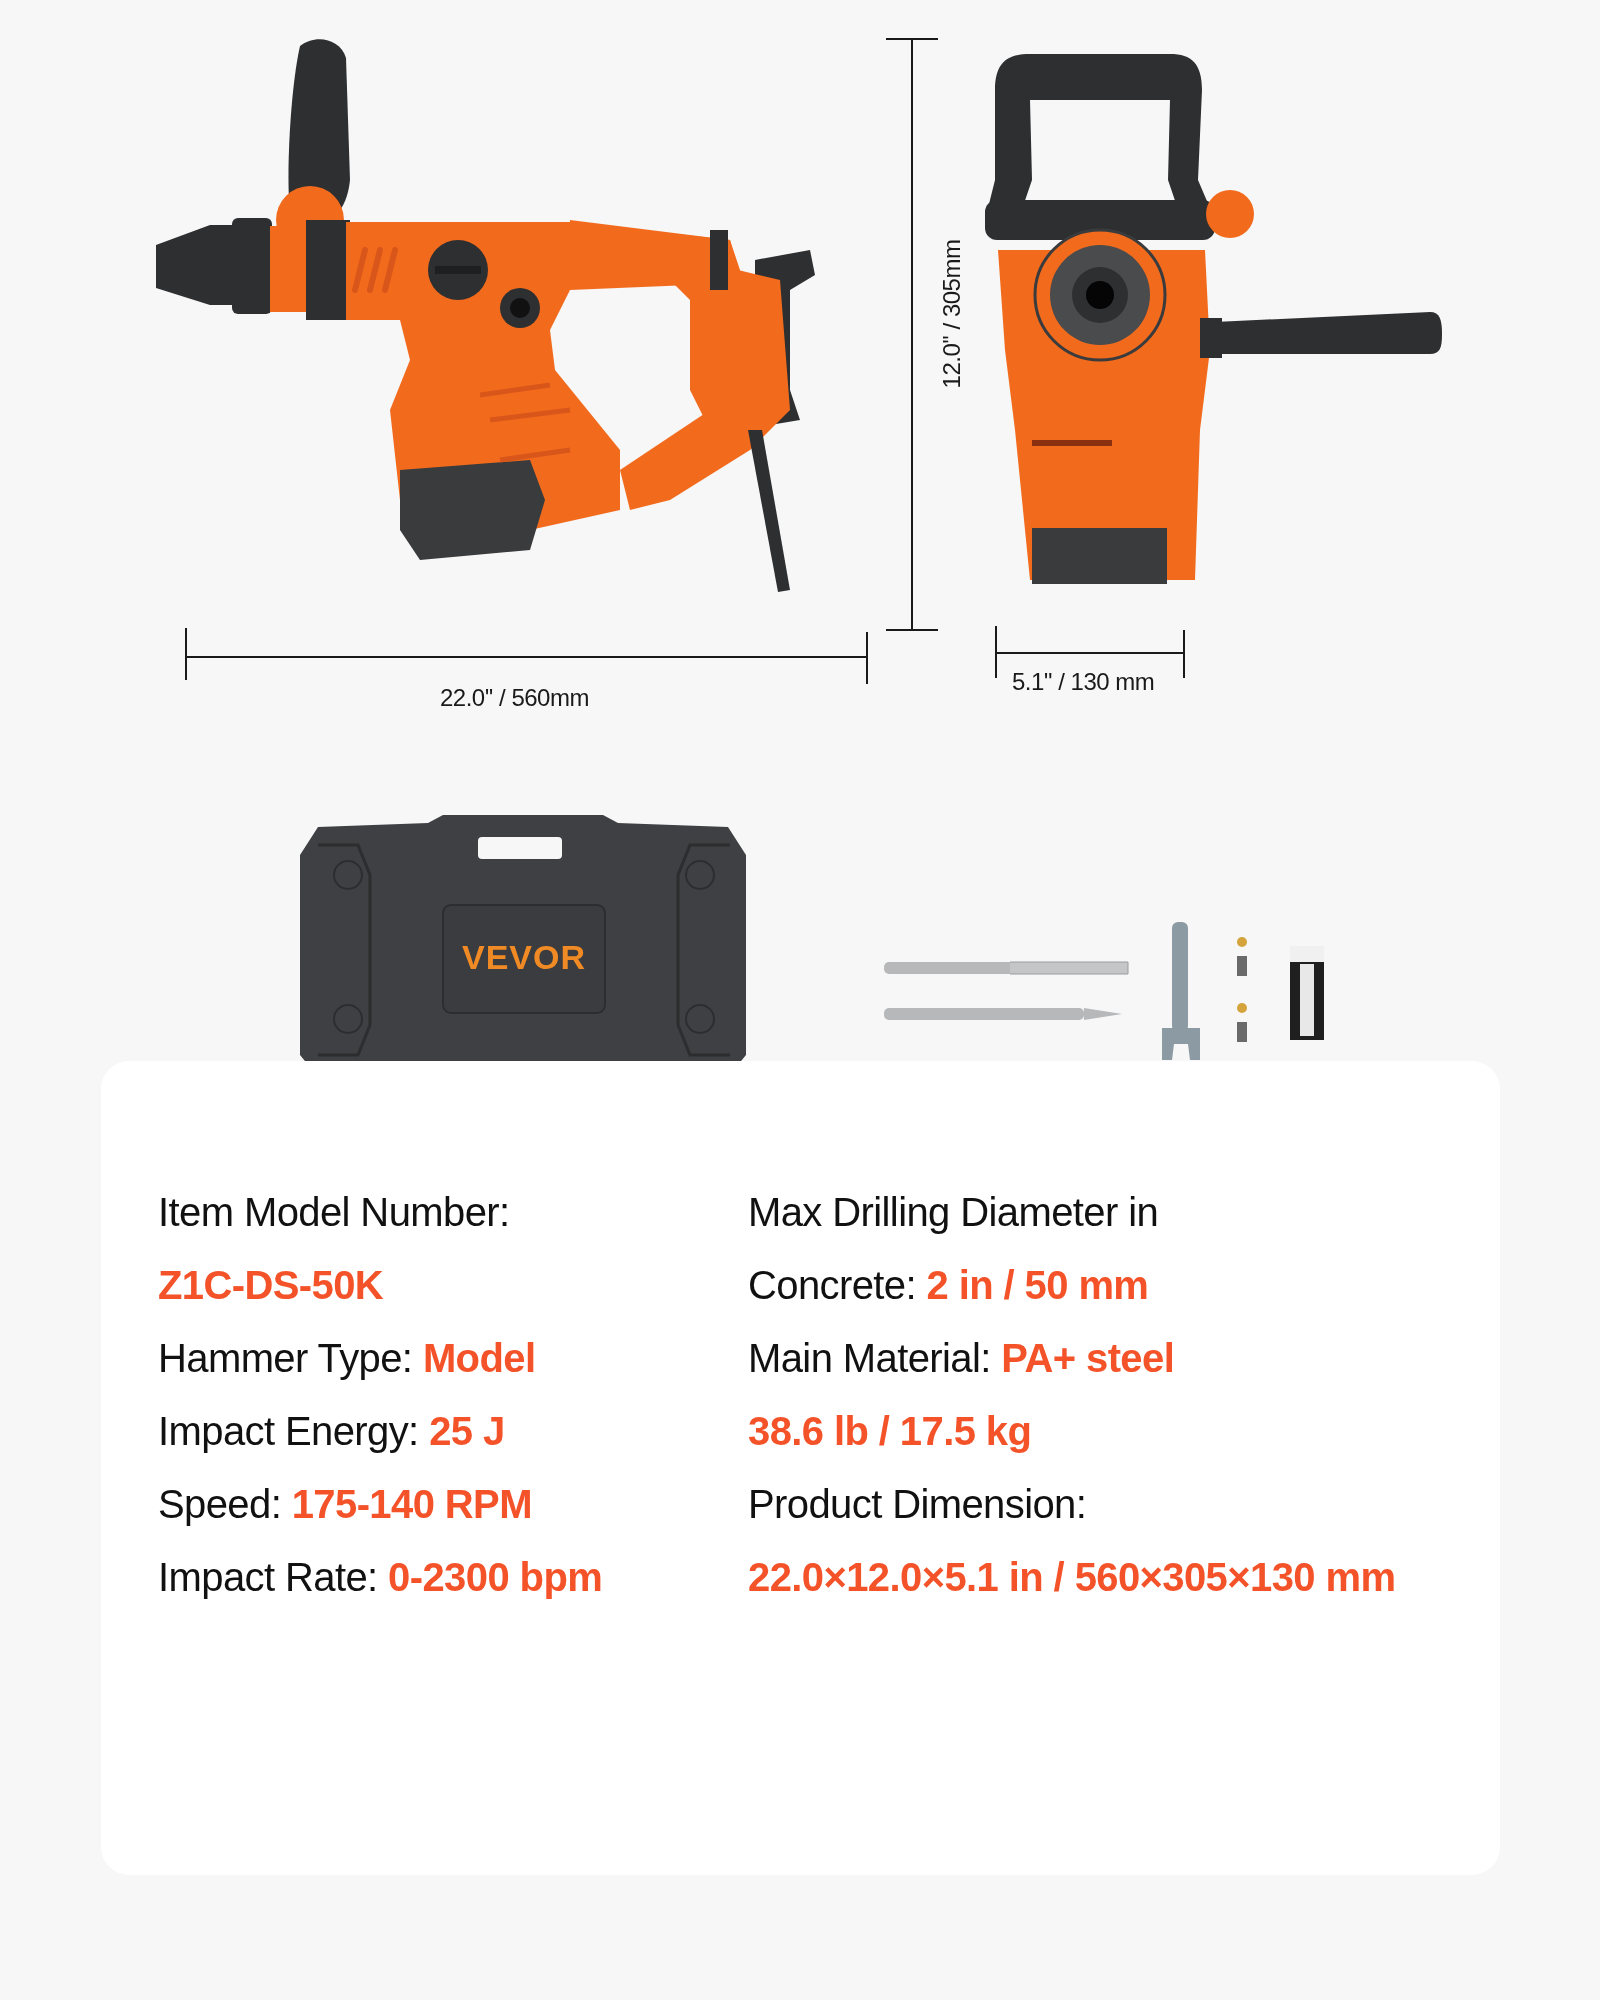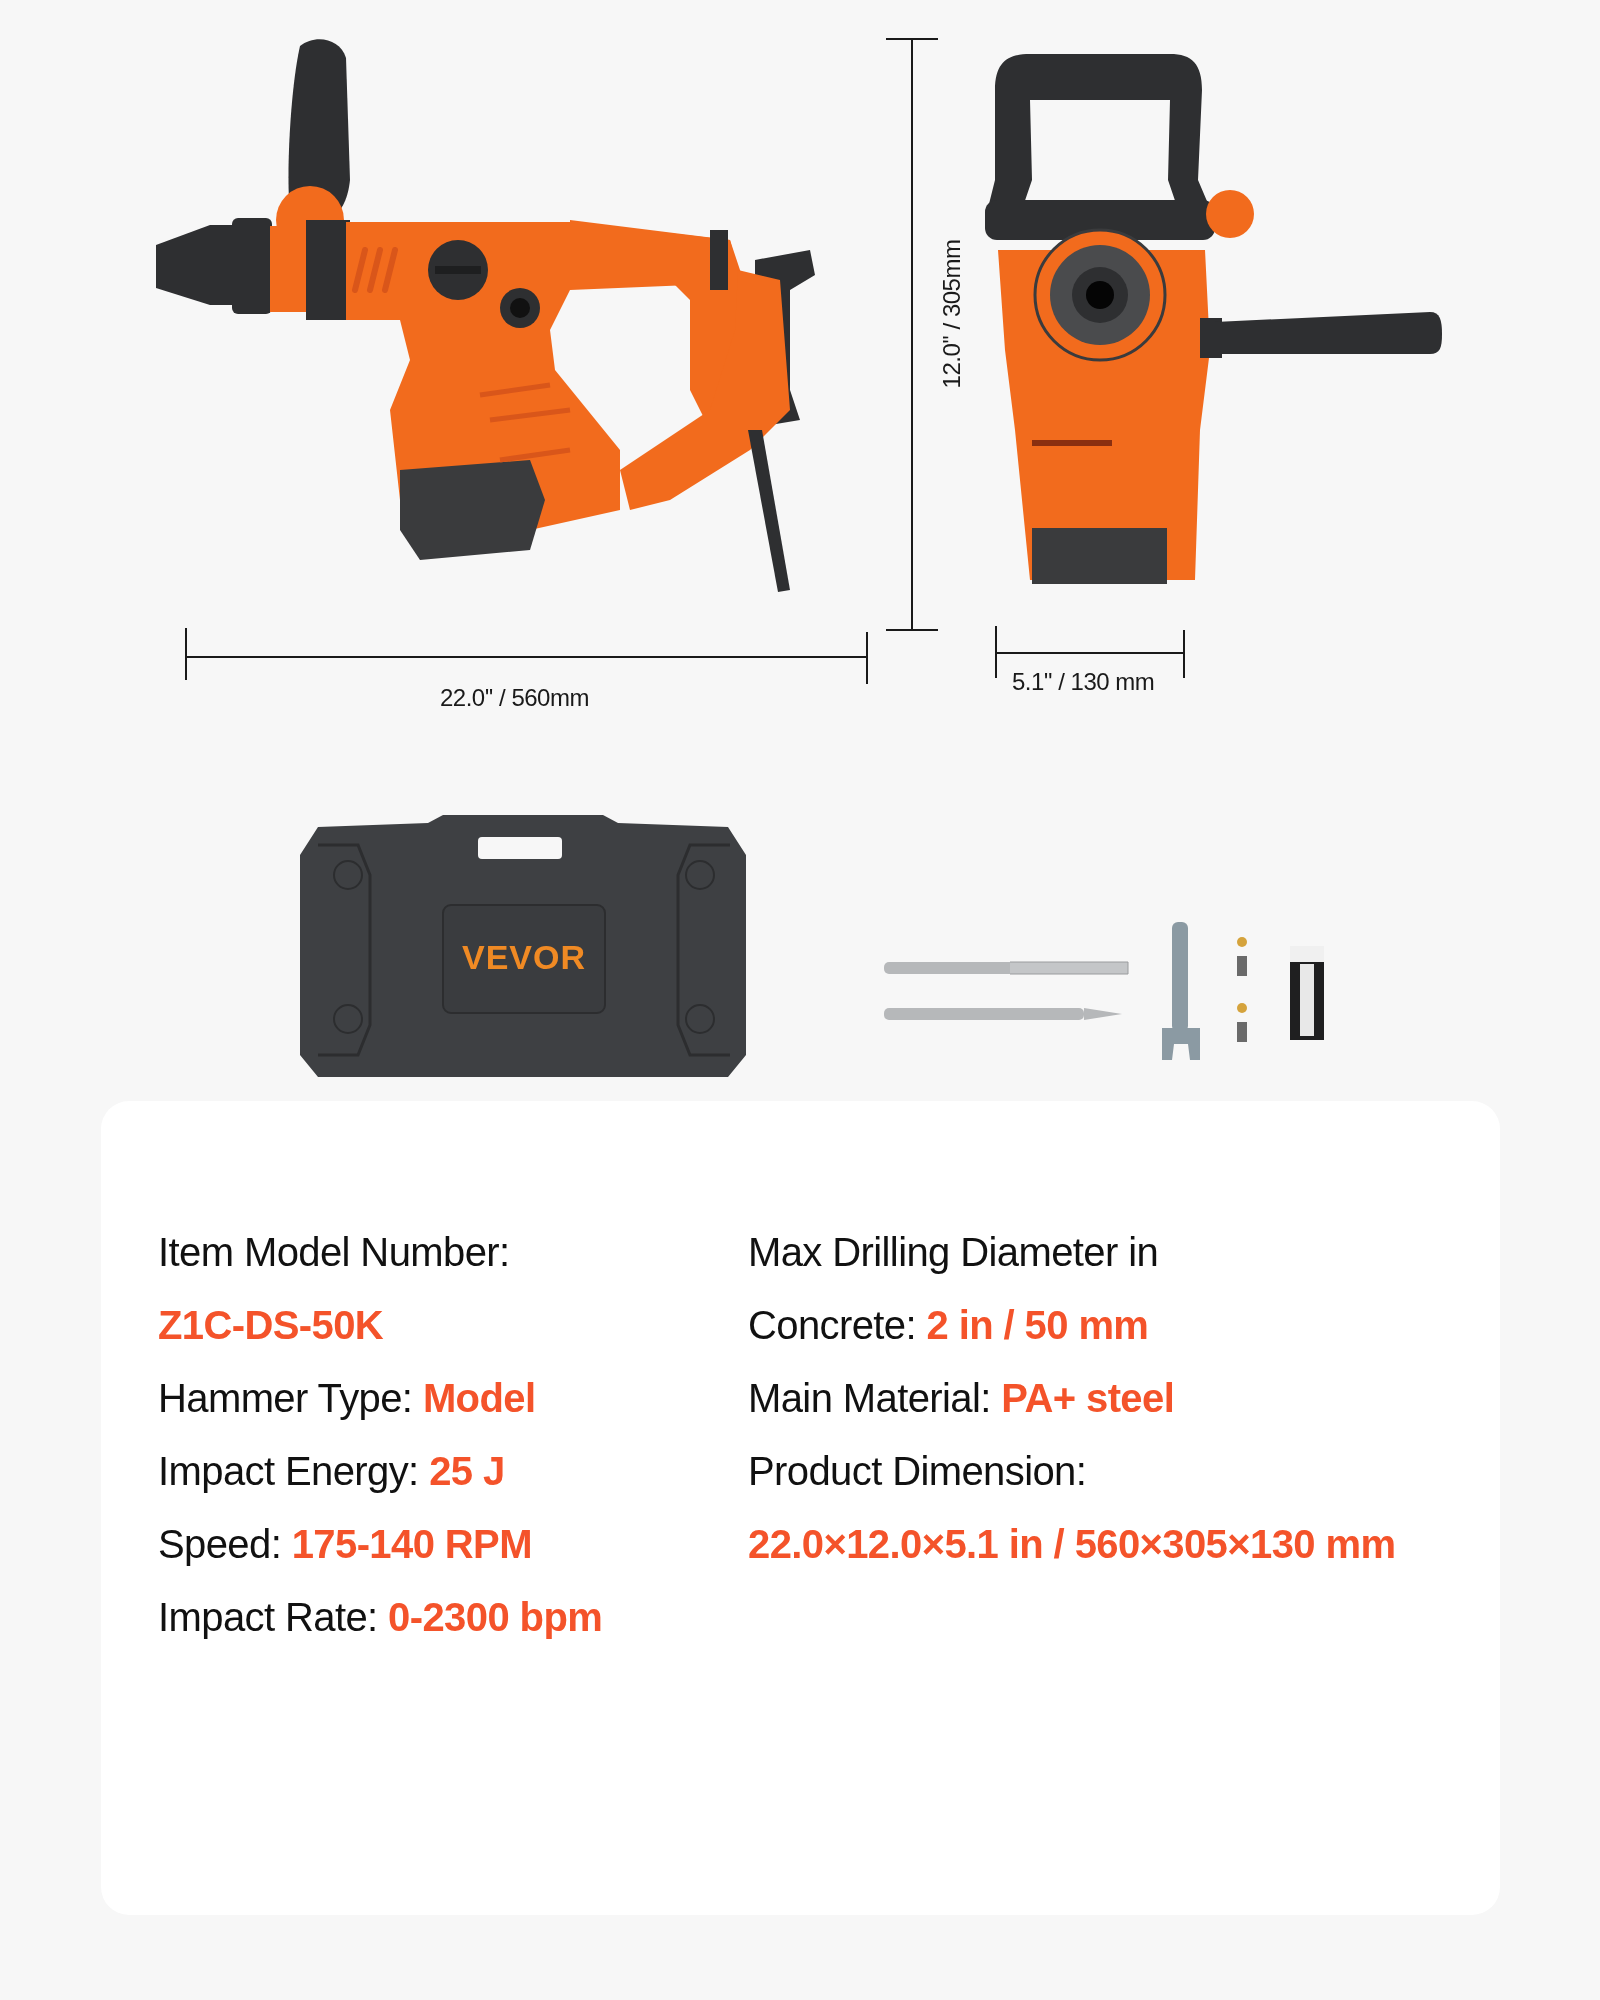--- a/index.html
+++ b/index.html
@@ -7,21 +7,21 @@
   body { position: relative; font-family: "Liberation Sans", "DejaVu Sans", sans-serif; color: #111; }
   .abs { position: absolute; }
 
   
   .dim-h { position: absolute; height: 2px; background: #1a1a1a; }
   .dim-v { position: absolute; width: 2px; background: #1a1a1a; }
   .dim-label { position: absolute; font-size: 24px; color: #1a1a1a; letter-spacing: -0.5px; white-space: nowrap; }
   .dim-label.rot { transform: rotate(-90deg); transform-origin: center center; }
 
   
-  .card { position: absolute; left: 101px; top: 1101px; width: 1399px; height: 814px; background: #ffffff; border-radius: 28px; }
+  .card { position: absolute; left: 101px; top: 1061px; width: 1399px; height: 814px; background: #ffffff; border-radius: 28px; }
   .col { position: absolute; top: 115px; }
   .col.left { left: 57px; }
   .col.right { left: 647px; }
   .line { font-size: 40px; line-height: 73px; height: 73px; white-space: nowrap; letter-spacing: -0.6px; }
   .lbl { color: #111; }
   .val { color: #f4532a; font-weight: bold; }
 </style>
 </head>
 <body>
 
@@ -144,16 +144,17 @@
     <div class="line"><span class="val">Z1C-DS-50K</span></div>
     <div class="line"><span class="lbl">Hammer Type: </span><span class="val">Model</span></div>
     <div class="line"><span class="lbl">Impact Energy: </span><span class="val">25 J</span></div>
     <div class="line"><span class="lbl">Speed: </span><span class="val">175-140 RPM</span></div>
     <div class="line"><span class="lbl">Impact Rate: </span><span class="val">0-2300 bpm</span></div>
   </div>
   <div class="col right">
     <div class="line"><span class="lbl">Max Drilling Diameter in</span></div>
     <div class="line"><span class="lbl">Concrete: </span><span class="val">2 in / 50 mm</span></div>
     <div class="line"><span class="lbl">Main Material: </span><span class="val">PA+ steel</span></div>
+    <div class="line"><span class="val">38.6 lb / 17.5 kg</span></div>
     <div class="line"><span class="lbl">Product Dimension:</span></div>
     <div class="line"><span class="val">22.0×12.0×5.1 in / 560×305×130 mm</span></div>
   </div>
 </div>
 
 </body></html>

